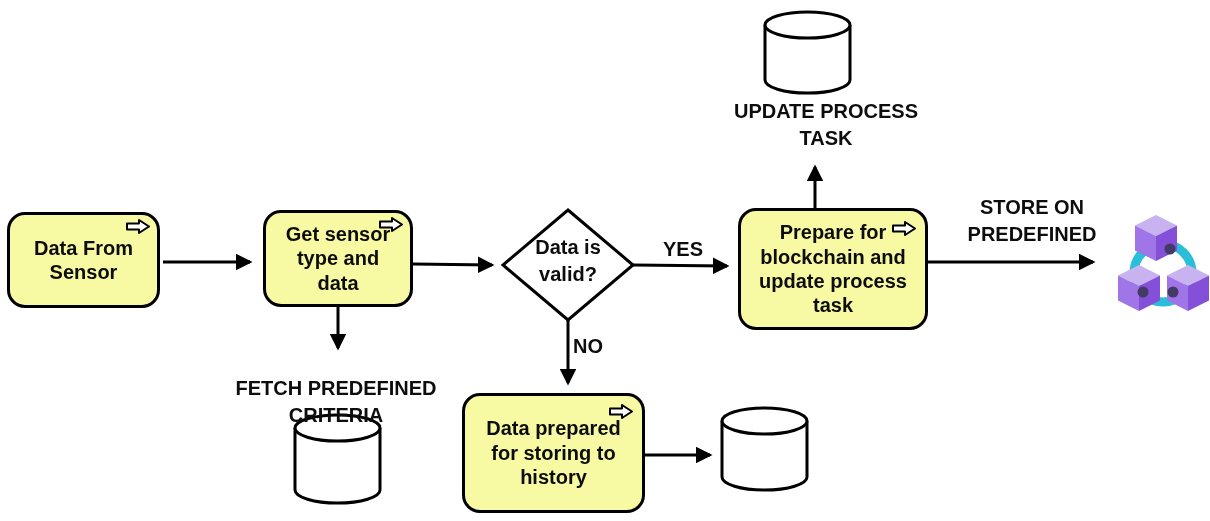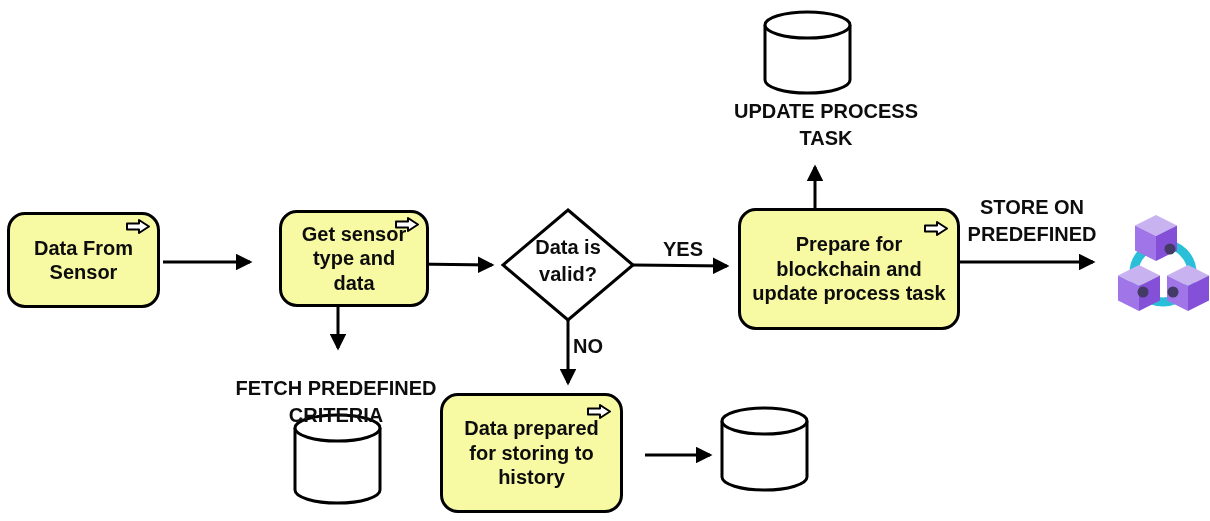--- a/index.html
+++ b/index.html
@@ -103,41 +103,41 @@
 
   <div class="task" style="left:7px;top:212px;width:153px;height:96px;padding:0 14px;">
     <span class="marker">
       <svg width="24" height="15" viewBox="0 0 24 15">
         <polygon points="1,4.5 13,4.5 13,1 23,7.5 13,14 13,10.5 1,10.5" fill="#ffffff" stroke="#000" stroke-width="2" stroke-linejoin="round"></polygon>
       </svg>
     </span>
     <span class="label">Data From Sensor</span>
   </div>
 
-  <div class="task" style="left:279px;top:210px;width:150px;height:97px;padding:0 17px;">
+  <div class="task" style="left:263px;top:210px;width:150px;height:97px;padding:0 17px;">
     <span class="marker">
       <svg width="24" height="15" viewBox="0 0 24 15">
         <polygon points="1,4.5 13,4.5 13,1 23,7.5 13,14 13,10.5 1,10.5" fill="#ffffff" stroke="#000" stroke-width="2" stroke-linejoin="round"></polygon>
       </svg>
     </span>
     <span class="label">Get sensor type and data</span>
   </div>
 
   <div class="decision-text" style="left:508px;top:234px;width:120px;">Data is valid?</div>
 
-  <div class="task" style="left:738px;top:208px;width:222px;height:122px;padding:0 10px;">
+  <div class="task" style="left:738px;top:208px;width:190px;height:122px;padding:0 10px;">
     <span class="marker" style="top:10px;right:9px;">
       <svg width="24" height="15" viewBox="0 0 24 15">
         <polygon points="1,4.5 13,4.5 13,1 23,7.5 13,14 13,10.5 1,10.5" fill="#ffffff" stroke="#000" stroke-width="2" stroke-linejoin="round"></polygon>
       </svg>
     </span>
     <span class="label">Prepare for blockchain and update process task</span>
   </div>
 
-  <div class="task" style="left:440px;top:393px;width:183px;height:120px;padding:0 14px;">
+  <div class="task" style="left:462px;top:393px;width:183px;height:120px;padding:0 14px;">
     <span class="marker" style="top:8px;right:9px;">
       <svg width="24" height="15" viewBox="0 0 24 15">
         <polygon points="1,4.5 13,4.5 13,1 23,7.5 13,14 13,10.5 1,10.5" fill="#ffffff" stroke="#000" stroke-width="2" stroke-linejoin="round"></polygon>
       </svg>
     </span>
     <span class="label">Data prepared for storing to history</span>
   </div>
 
   <div class="flow-label" style="left:650px;top:236px;width:66px;">YES</div>
 

